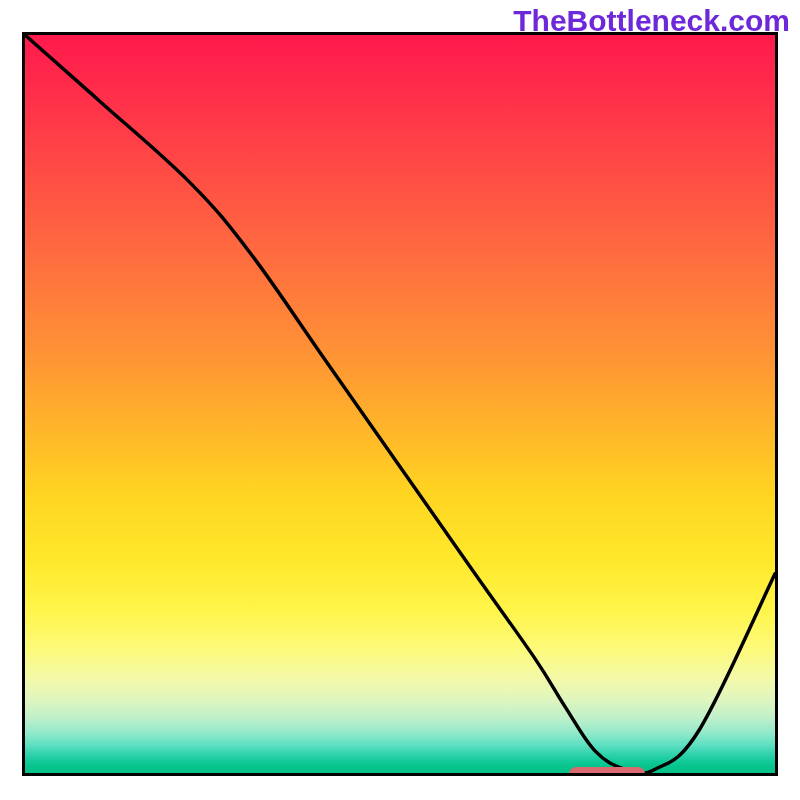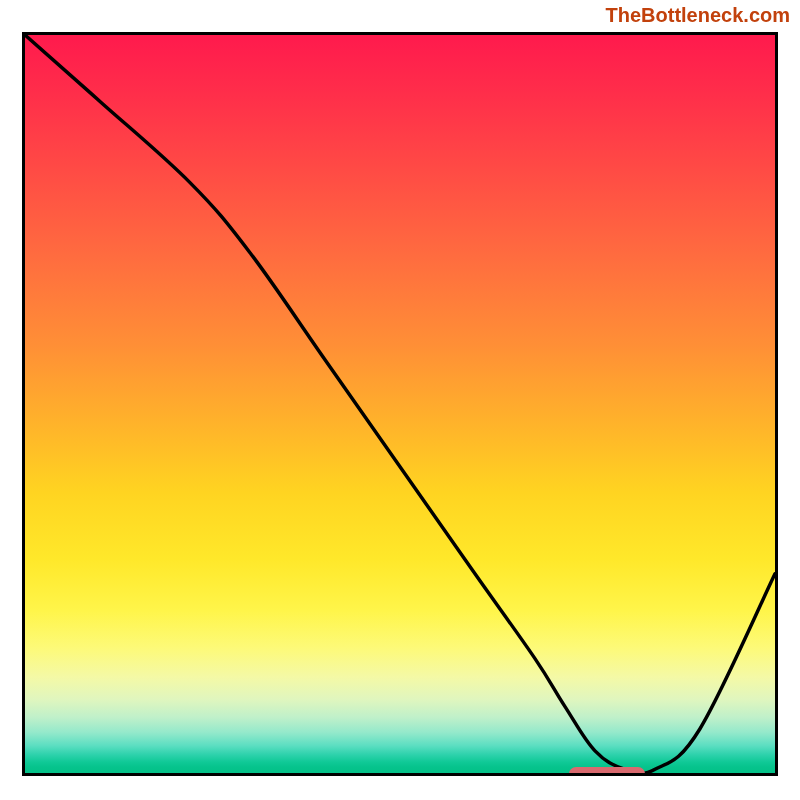--- a/index.html
+++ b/index.html
@@ -7,23 +7,23 @@
     width: 800px;
     height: 800px;
     background: #ffffff;
     font-family: Arial, sans-serif;
     position: relative;
   }
   .watermark {
     position: absolute;
     top: 4px;
     right: 10px;
-    font-size: 20px;
+    font-size: 30px;
     font-weight: bold;
-    color: #c2410c;
+    color: #6d28d9;
     letter-spacing: 0px;
   }
   .chart-area {
     position: absolute;
     top: 32px;
     left: 22px;
     width: 756px;
     height: 744px;
     border: 3px solid #000000;
     overflow: hidden;

